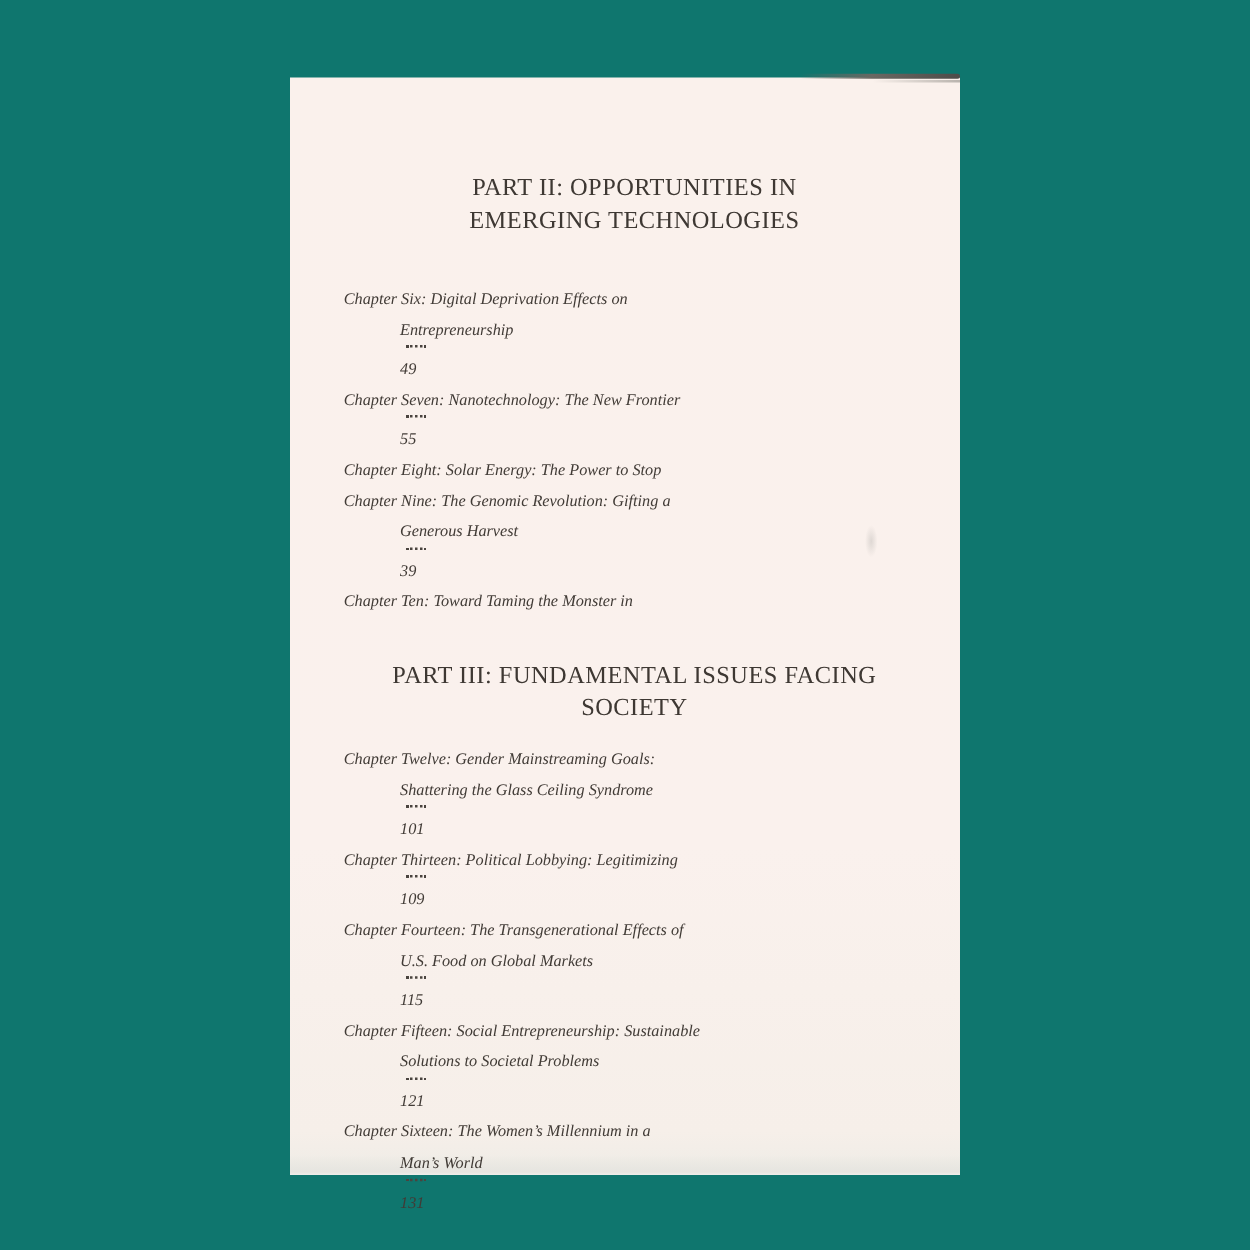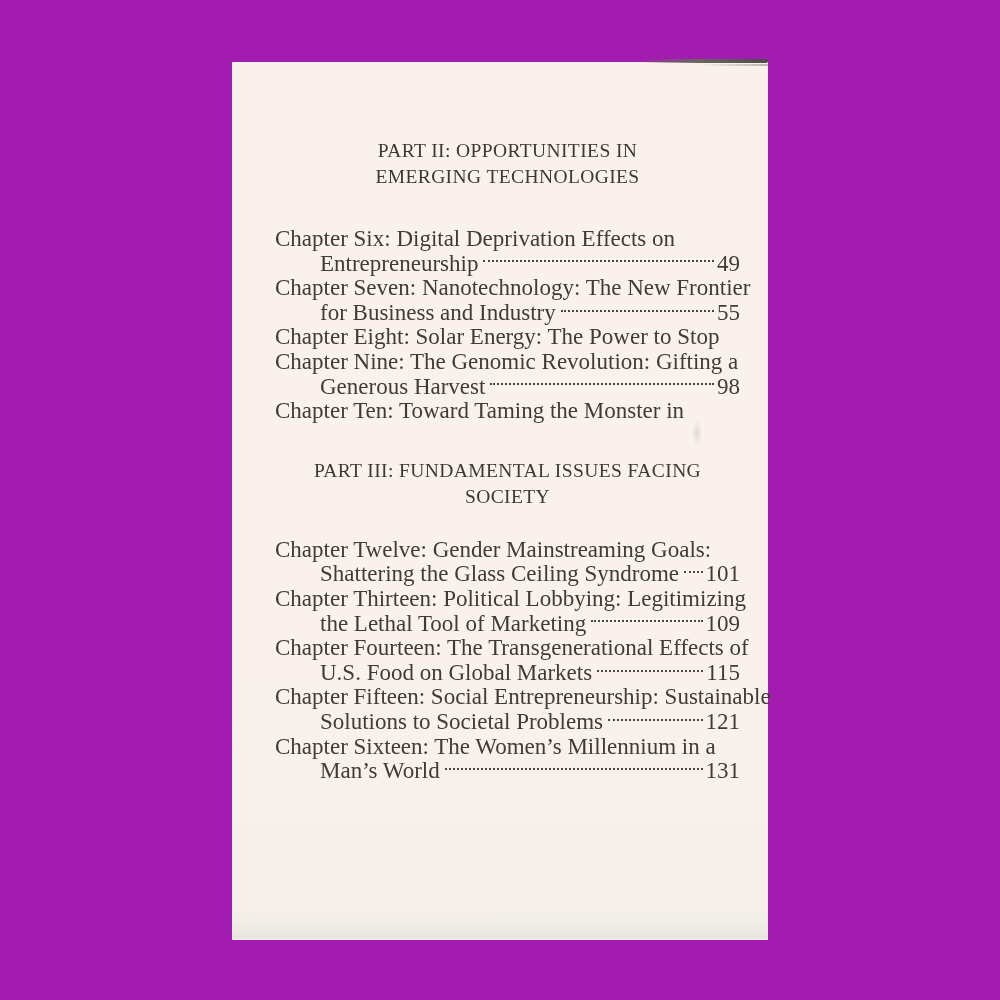--- a/index.html
+++ b/index.html
@@ -8,21 +8,21 @@
     background: #ffffff;
     width: 1000px;
     height: 1000px;
     overflow: hidden;
     font-family: "Liberation Serif", "DejaVu Serif", serif;
   }
   .stage {
     position: relative;
     width: 1000px;
     height: 1000px;
-    background: #a21caf;
+    background: #0f766e;
   }
   .scan-page {
     position: absolute;
     left: 232px;
     top: 62px;
     width: 536px;
     height: 878px;
     background: linear-gradient(180deg, #faf1ec 0%, #faf1ed 70%, #f6efe9 96%, #eeece6 100%);
     color: #403a35;
   }
@@ -73,35 +73,37 @@
     font-size: 19.5px;
     line-height: 26px;
     letter-spacing: 0.4px;
     color: #3e3833;
   }
   .part-heading.first {
     margin-bottom: 37px;
   }
   .part-heading.second {
     margin-top: 34px;
-    margin-bottom: 28px;
+    margin-bottom: 15px;
   }
   .toc-list {
-    font-size: 23px;
+    font-size: 13px;
     color: #413b36;
+    font-style: italic;
   }
   .toc-entry .l1 {
     line-height: 24.6px;
     white-space: nowrap;
   }
   .toc-entry .l2 {
     display: flex;
-    align-items: center;
+    align-items: flex-start;
     line-height: 24.6px;
     padding-left: 45px;
+    flex-direction: column;
   }
   .toc-entry .cont {
     white-space: nowrap;
   }
   .toc-entry .leader {
     flex: 1 1 auto;
     min-width: 16px;
     border-bottom: 2px dotted #4a443f;
     margin: 0 3px 5px 5px;
   }
@@ -131,34 +133,33 @@
             <div class="l1">Chapter Six: Digital Deprivation Effects on</div>
             <div class="l2">
               <span class="cont">Entrepreneurship</span>
               <span class="leader"></span>
               <span class="pnum">49</span>
             </div>
           </div>
           <div class="toc-entry">
             <div class="l1">Chapter Seven: Nanotechnology: The New Frontier</div>
             <div class="l2">
-              <span class="cont">for Business and Industry</span>
               <span class="leader"></span>
               <span class="pnum">55</span>
             </div>
           </div>
           <div class="toc-entry">
             <div class="l1">Chapter Eight: Solar Energy: The Power to Stop</div>
           </div>
           <div class="toc-entry">
             <div class="l1">Chapter Nine: The Genomic Revolution: Gifting a</div>
             <div class="l2">
               <span class="cont">Generous Harvest</span>
               <span class="leader"></span>
-              <span class="pnum">98</span>
+              <span class="pnum">39</span>
             </div>
           </div>
           <div class="toc-entry">
             <div class="l1">Chapter Ten: Toward Taming the Monster in</div>
           </div>
         </div>
 
       <div class="part-heading second">
         <div>PART III: FUNDAMENTAL ISSUES FACING SOCIETY</div>
       </div>
@@ -168,21 +169,20 @@
             <div class="l1">Chapter Twelve: Gender Mainstreaming Goals:</div>
             <div class="l2">
               <span class="cont">Shattering the Glass Ceiling Syndrome</span>
               <span class="leader"></span>
               <span class="pnum">101</span>
             </div>
           </div>
           <div class="toc-entry">
             <div class="l1">Chapter Thirteen: Political Lobbying: Legitimizing</div>
             <div class="l2">
-              <span class="cont">the Lethal Tool of Marketing</span>
               <span class="leader"></span>
               <span class="pnum">109</span>
             </div>
           </div>
           <div class="toc-entry">
             <div class="l1">Chapter Fourteen: The Transgenerational Effects of</div>
             <div class="l2">
               <span class="cont">U.S. Food on Global Markets</span>
               <span class="leader"></span>
               <span class="pnum">115</span>

